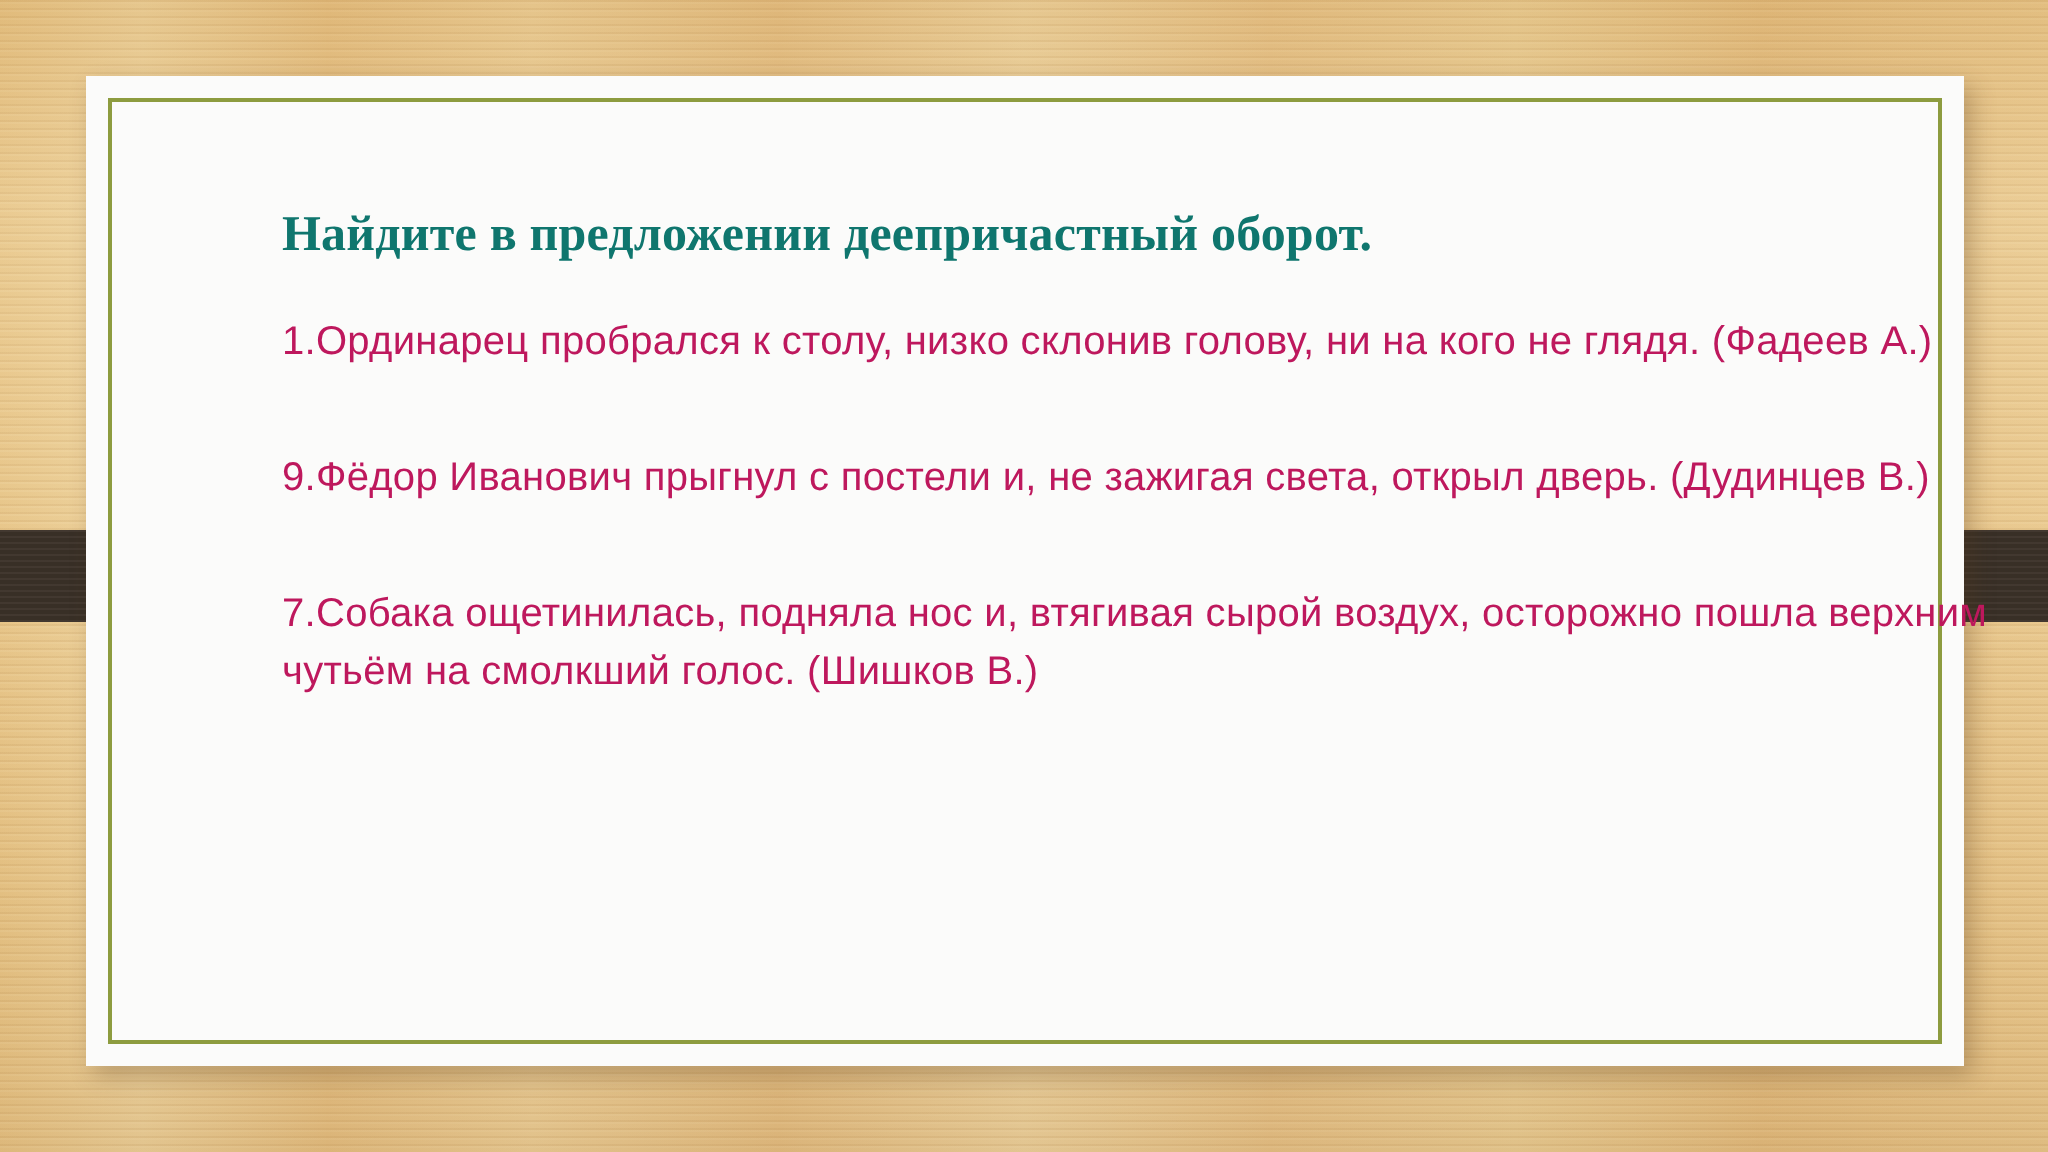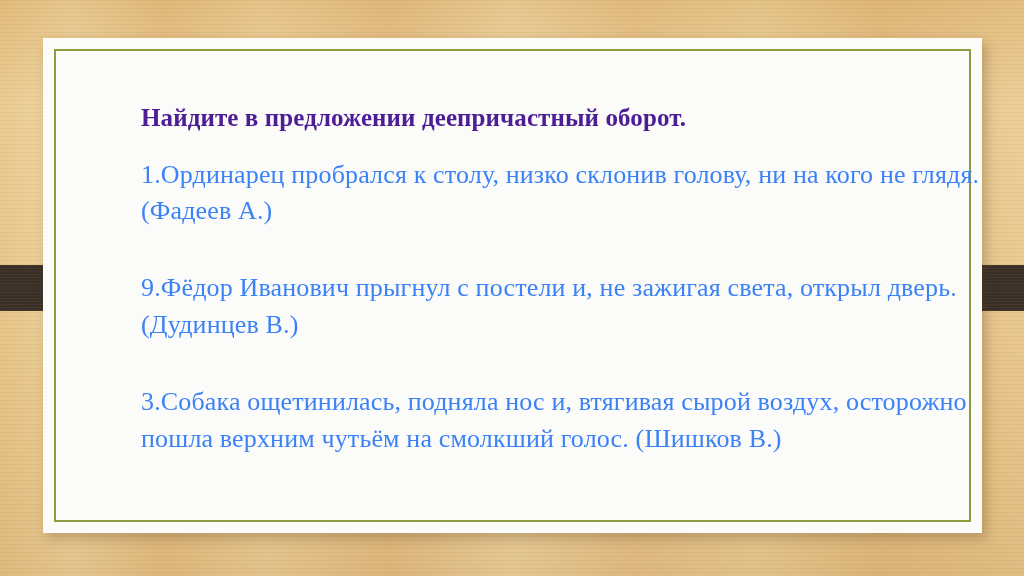--- a/index.html
+++ b/index.html
@@ -132,30 +132,30 @@
     position: absolute;
     left: 98px;
     top: 64px;
     width: 862px;
   }
   .title {
     font-family: "Liberation Serif", "DejaVu Serif", serif;
     font-weight: bold;
     font-size: 25px;
     line-height: 1.30;
-    color: #4c1d95;
+    color: #0f766e;
     letter-spacing: 0.1px;
     margin: 0 0 22px 0;
   }
   .sentence {
-    font-family: Liberation Serif, serif;
+    font-family: Liberation Sans, sans-serif;
     font-weight: normal;
-    font-size: 26px;
+    font-size: 20px;
     line-height: 1.42;
-    color: #3b82f6;
+    color: #be185d;
     letter-spacing: 0.15px;
     margin: 0 0 40px 0;
     max-width: 862px;
   }
   .sentence:last-child { margin-bottom: 0; }
 </style>
 </head>
 <body>
 
 <div id="slide">
@@ -173,18 +173,18 @@
     <div class="card-inner-border"></div>
 
     <div class="content">
 
       <h1 class="title">Найдите в предложении деепричастный оборот.</h1>
 
       <p class="sentence">1.Ординарец пробрался к столу, низко склонив голову, ни на кого не глядя. (Фадеев А.)</p>
 
       <p class="sentence">9.Фёдор Иванович прыгнул с постели и, не зажигая света, открыл дверь. (Дудинцев В.)</p>
 
-      <p class="sentence">3.Собака ощетинилась, подняла нос и, втягивая сырой воздух, осторожно пошла верхним чутьём на смолкший голос. (Шишков В.)</p>
+      <p class="sentence">7.Собака ощетинилась, подняла нос и, втягивая сырой воздух, осторожно пошла верхним чутьём на смолкший голос. (Шишков В.)</p>
 
     </div>
   </div>
 
 </div>
 
 </body></html>

